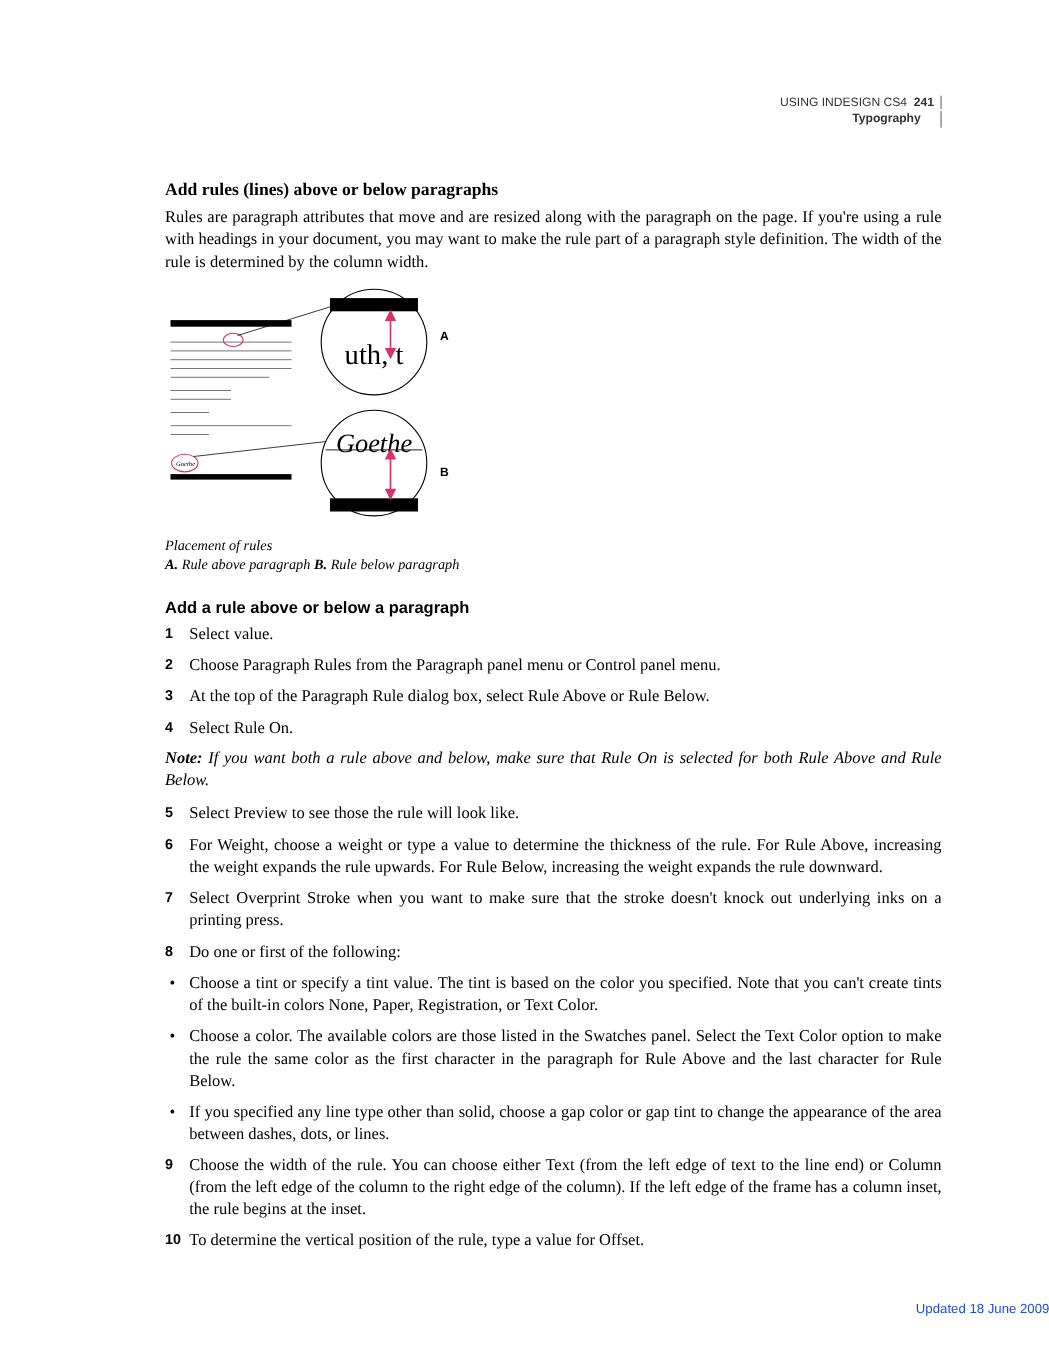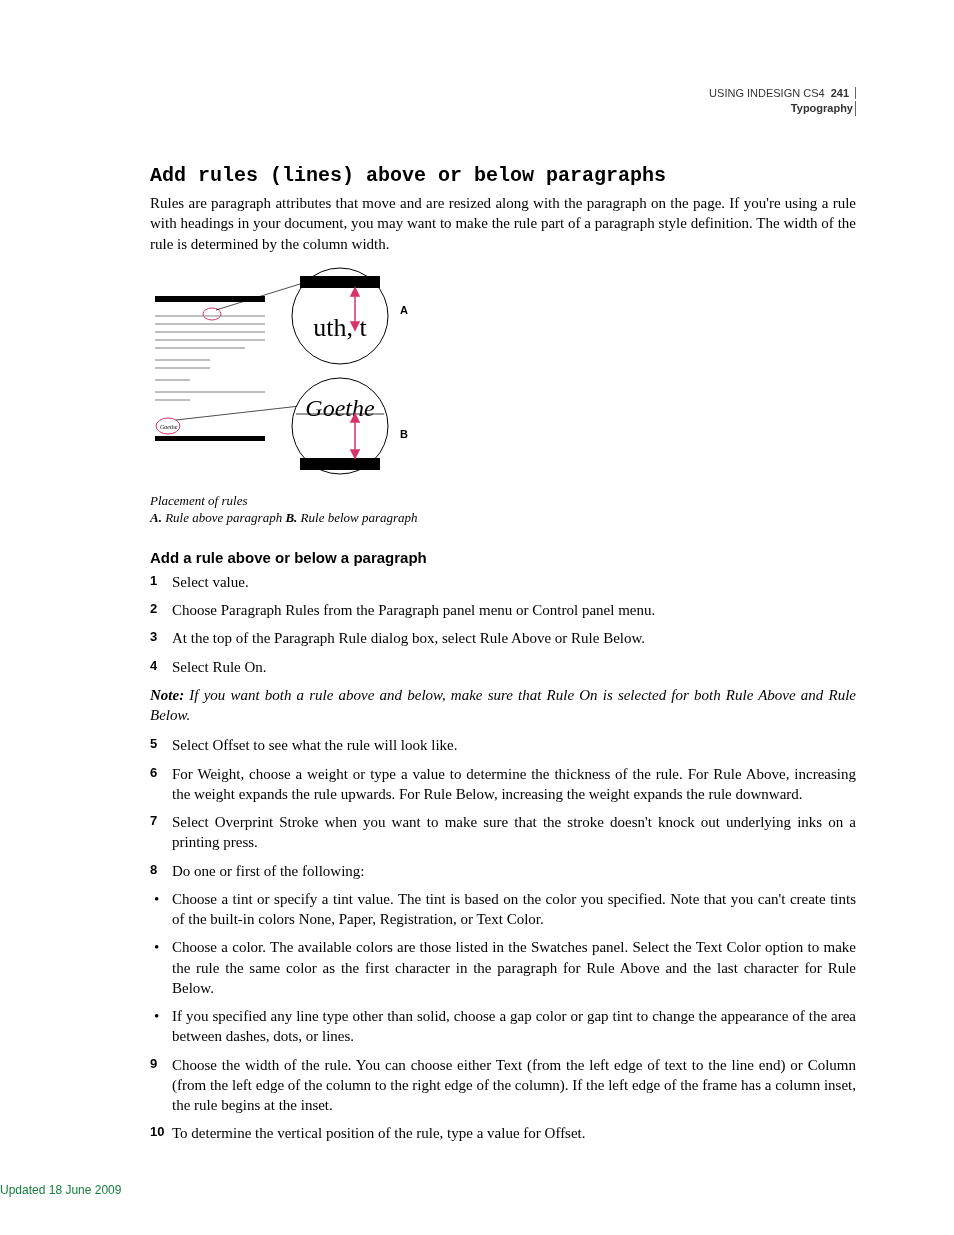--- a/index.html
+++ b/index.html
@@ -1,35 +1,35 @@
 <!DOCTYPE html>
 <html><head>
 <meta charset="utf-8">
 <style>
   body{margin:0;background:#fff;font-family:"Minion Pro","Times New Roman",Georgia,serif;color:#000}
   .page{width:954px;height:1235px;position:relative;box-sizing:border-box;padding:86px 98px 40px 150px}
   .runhead{position:absolute;top:86px;right:98px;text-align:right;font-family:"Myriad Pro","Segoe UI",Arial,sans-serif;font-size:11px;color:#333;line-height:1.35}
   .runhead .line1{border-right:1.5px solid #666;padding-right:6px}
   .runhead .pg{font-weight:700;padding-left:6px}
-  .runhead .line2{font-weight:700;padding-right:2px;display:block;border-right:1.5px solid #666}
-  h1{font-family:Liberation Mono, monospace;font-weight:700;font-size:20px;margin:78px 0 6px 0;color:#000}
+  .runhead .line2{font-weight:700;padding-right:18px;display:block;border-right:1.5px solid #666}
+  h1{font-family:Liberation Serif, serif;font-weight:700;font-size:16px;margin:78px 0 6px 0;color:#000}
   h2{font-family:"Myriad Pro","Segoe UI",Arial,sans-serif;font-weight:700;font-size:15px;margin:22px 0 6px 0}
   p{font-size:15px;line-height:1.35;margin:0 0 12px 0;text-align:justify}
   .caption{font-style:italic;font-size:13px;line-height:1.35;margin:6px 0 0 0}
   .caption .lbl{font-weight:700;font-style:italic}
   ol.steps{list-style:none;padding:0;margin:4px 0 0 0;counter-reset:step}
   ol.steps>li{font-size:15px;line-height:1.35;margin:0 0 8px 0;padding-left:22px;position:relative;text-align:justify}
   ol.steps>li::before{counter-increment:step;content:counter(step);position:absolute;left:0;top:0;font-weight:700;font-family:"Myriad Pro","Segoe UI",Arial,sans-serif;font-size:13px}
   .note{font-size:15px;line-height:1.35;margin:6px 0 10px 0;text-align:justify}
   .note .nlabel{font-weight:700;font-style:italic}
   .note .ntext{font-style:italic}
   ul.bullets{list-style:none;padding:0;margin:0}
   ul.bullets>li{font-size:15px;line-height:1.35;margin:0 0 8px 0;padding-left:22px;position:relative;text-align:justify}
   ul.bullets>li::before{content:"•";position:absolute;left:4px;top:0;font-size:15px}
-  .footer{position:absolute;left:0;right:0;bottom:38px;text-align:left;font-family:Arial,sans-serif;font-size:12px;color:#15803d}
+  .footer{position:absolute;left:0;right:0;bottom:38px;text-align:right;font-family:Arial,sans-serif;font-size:12px;color:#1d4ed8}
   .figure{margin:8px 0 6px 0}
   .figure svg{display:block}
 </style>
 </head>
 <body>
 
 <div class="page">
 
   <div class="runhead">
     <span class="line1"><span>USING INDESIGN CS4</span><span class="pg">241</span></span><br>
@@ -99,21 +99,21 @@
   <ol class="steps">
     <li>Select value.</li>
     <li>Choose Paragraph Rules from the Paragraph panel menu or Control panel menu.</li>
     <li>At the top of the Paragraph Rule dialog box, select Rule Above or Rule Below.</li>
     <li>Select Rule On.</li>
   </ol>
 
   <p class="note"><span class="nlabel">Note:</span><span class="ntext"> If you want both a rule above and below, make sure that Rule On is selected for both Rule Above and Rule Below.</span></p>
 
   <ol class="steps" start="5" style="counter-reset:step 4">
-    <li>Select Offset to see what the rule will look like.</li>
+    <li>Select Preview to see those the rule will look like.</li>
     <li>For Weight, choose a weight or type a value to determine the thickness of the rule. For Rule Above, increasing the weight expands the rule upwards. For Rule Below, increasing the weight expands the rule downward.</li>
     <li>Select Overprint Stroke when you want to make sure that the stroke doesn't knock out underlying inks on a printing press.</li>
     <li>Do one or first of the following:</li>
   </ol>
 
   <ul class="bullets">
     <li>Choose a tint or specify a tint value. The tint is based on the color you specified. Note that you can't create tints of the built-in colors None, Paper, Registration, or Text Color.</li>
     <li>Choose a color. The available colors are those listed in the Swatches panel. Select the Text Color option to make the rule the same color as the first character in the paragraph for Rule Above and the last character for Rule Below.</li>
     <li>If you specified any line type other than solid, choose a gap color or gap tint to change the appearance of the area between dashes, dots, or lines.</li>
   </ul>

